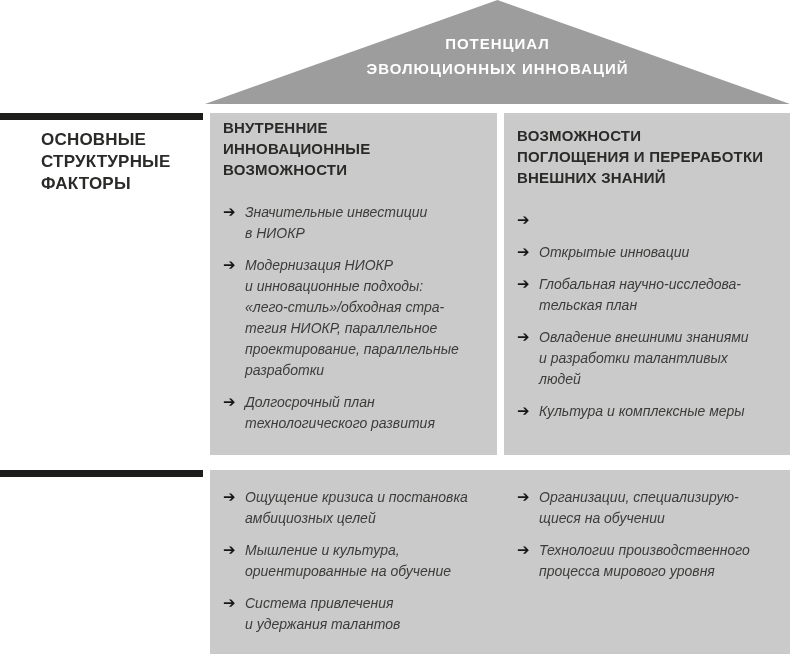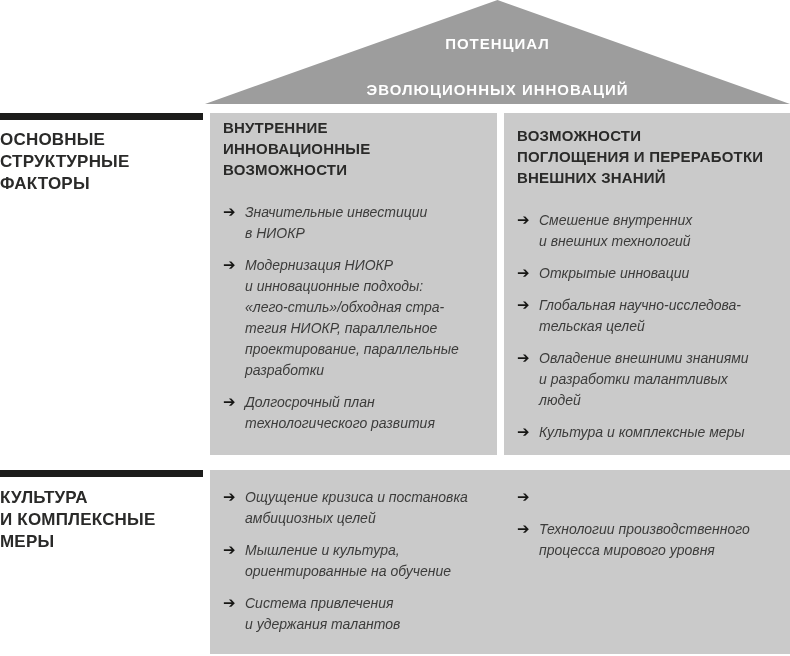--- a/index.html
+++ b/index.html
@@ -22,31 +22,31 @@
     position:absolute;left:205px;top:0;width:585px;height:104px;
     background:var(--roof-fill);
     -webkit-clip-path:polygon(50% 0,100% 100%,0 100%);
     clip-path:polygon(50% 0,100% 100%,0 100%);
   }
   .roof-text{
     position:absolute;left:0;top:36px;width:100%;text-align:center;
     color:var(--roof-text);font-weight:bold;font-size:15px;letter-spacing:1px;
   }
   .roof-line{line-height:16px;}
-  .roof-line + .roof-line{margin-top:30px;}
+  .roof-line + .roof-line{margin-top:9px;}
   
   .side-bar{position:absolute;left:0;width:203px;height:7px;background:var(--bar-fill);}
   .bar-1{top:113px;}
   .bar-2{top:470px;}
   .side-label{
     position:absolute;left:0;width:205px;
     font-weight:bold;font-size:17px;line-height:22px;letter-spacing:0.2px;
     color:var(--heading-text);white-space:pre-line;text-transform:uppercase;
   }
-  .label-1{top:129px;}
+  .label-1{top:129px;margin-left:41px;}
   .label-2{top:487px;}
   
   .box{position:absolute;background:var(--box-fill);box-sizing:border-box;}
   .box-a{left:210px;top:113px;width:287px;height:342px;padding:4px 10px 0 13px;}
   .box-b{left:504px;top:113px;width:286px;height:342px;padding:12px 10px 0 13px;}
   .box-c{left:210px;top:470px;width:580px;height:184px;}
   .box-title{
     margin:0 0 22px 0;font-weight:bold;font-size:15px;line-height:21px;
     letter-spacing:0.2px;color:var(--heading-text);white-space:pre-line;
     text-transform:uppercase;
@@ -110,48 +110,44 @@
     </ul>
   </div>
 
   <div class="box box-b">
     <h2 class="box-title">ВОЗМОЖНОСТИ
 ПОГЛОЩЕНИЯ И ПЕРЕРАБОТКИ
 ВНЕШНИХ ЗНАНИЙ</h2>
     <ul class="items">
       <li>
         <span class="arrow">➔</span>
-        <span class="txt">Смешение внутренних
-и внешних технологий</span>
       </li>
       <li>
         <span class="arrow">➔</span>
         <span class="txt">Открытые инновации</span>
       </li>
       <li>
         <span class="arrow">➔</span>
         <span class="txt">Глобальная научно-исследова-
-тельская целей</span>
+тельская план</span>
       </li>
       <li>
         <span class="arrow">➔</span>
         <span class="txt">Овладение внешними знаниями
 и разработки талантливых
 людей</span>
       </li>
       <li>
         <span class="arrow">➔</span>
         <span class="txt">Культура и комплексные меры</span>
       </li>
     </ul>
   </div>
 
   <div class="side-bar bar-2"></div>
-  <div class="side-label label-2">КУЛЬТУРА
-И КОМПЛЕКСНЫЕ МЕРЫ</div>
 
   <div class="box box-c">
     <div class="col col-l">
       <ul class="items">
         <li>
           <span class="arrow">➔</span>
           <span class="txt">Ощущение кризиса и постановка
 амбициозных целей</span>
         </li>
         <li>
@@ -163,20 +159,22 @@
           <span class="arrow">➔</span>
           <span class="txt">Система привлечения
 и удержания талантов</span>
         </li>
       </ul>
     </div>
     <div class="col col-r">
       <ul class="items">
         <li>
           <span class="arrow">➔</span>
+          <span class="txt">Организации, специализирую-
+щиеся на обучении</span>
         </li>
         <li>
           <span class="arrow">➔</span>
           <span class="txt">Технологии производственного
 процесса мирового уровня</span>
         </li>
       </ul>
     </div>
   </div>
 

